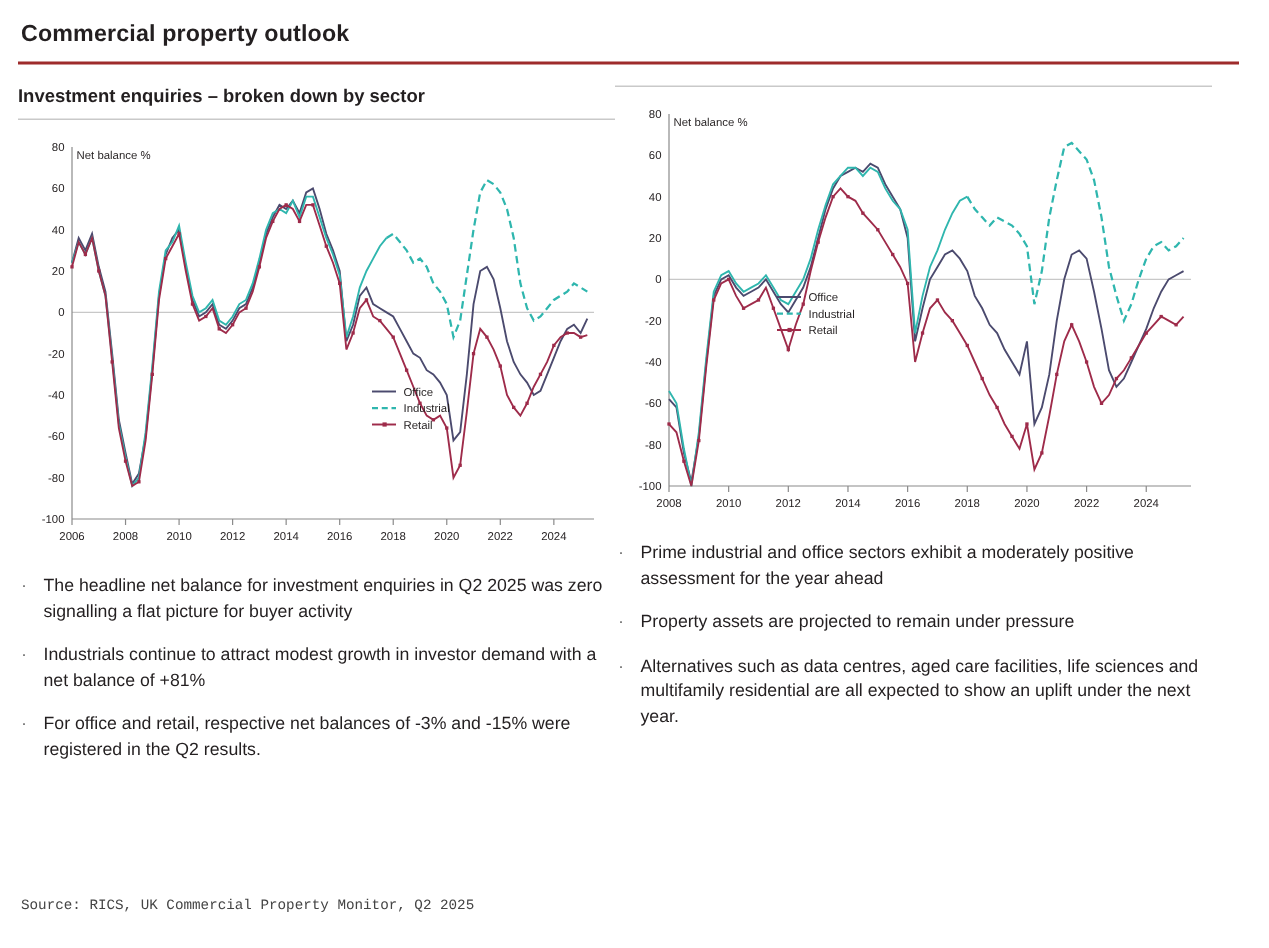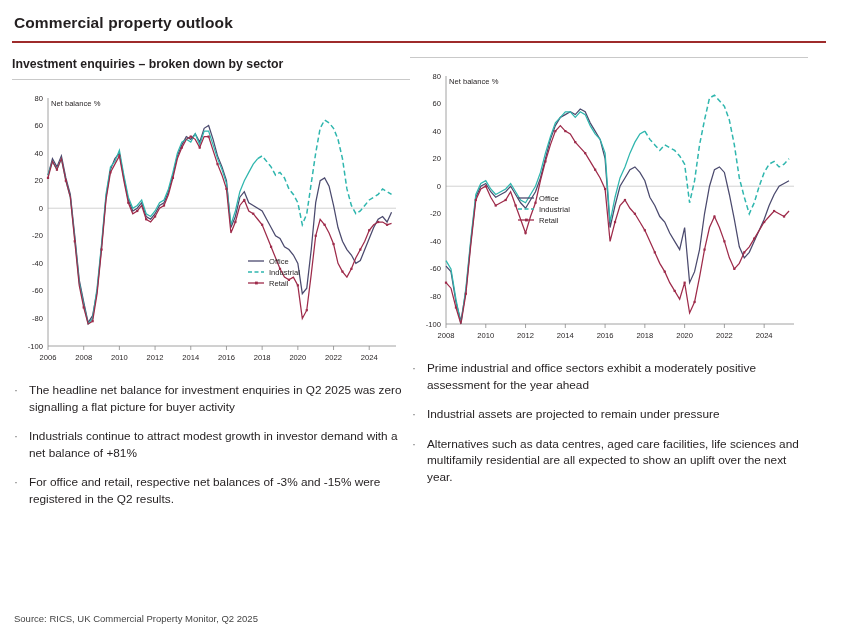--- a/index.html
+++ b/index.html
@@ -90,23 +90,24 @@
     color: #6f6f6f;
     font-size: 12px;
     line-height: 16.5px;
   }
   .bullet .txt {
     flex: 1 1 auto;
   }
   .source {
     position: absolute;
     left: 14px;
-    bottom: 8px;
+    bottom: 23px;
     font-size: 9.5px;
     color: #444;
+    font-family: Liberation Mono, monospace;
   }
 </style>
 </head>
 <body>
 
 <div class="page">
 
   <div class="page-title">Commercial property outlook</div>
   <div class="title-rule"></div>
 
@@ -303,25 +304,25 @@
             <text x="129" y="164.8" class="legend-text">Retail</text>
           </svg>
       </div>
       <div class="bullets">
         <div class="bullet">
           <span class="dot">·</span>
           <span class="txt">Prime industrial and office sectors exhibit a moderately positive assessment for the year ahead</span>
         </div>
         <div class="bullet">
           <span class="dot">·</span>
-          <span class="txt">Industrial assets are projected to remain under pressure</span>
-        </div>
-        <div class="bullet">
-          <span class="dot">·</span>
-          <span class="txt">Alternatives such as data centres, aged care facilities, life sciences and multifamily residential are all expected to show an uplift over the next year.</span>
+          <span class="txt">Property assets are projected to remain under pressure</span>
+        </div>
+        <div class="bullet">
+          <span class="dot">·</span>
+          <span class="txt">Alternatives such as data centres, aged care facilities, life sciences and multifamily residential are all expected to show an uplift under the next year.</span>
         </div>
       </div>
     </div>
 
   </div>
 
   <div class="source">Source: RICS, UK Commercial Property Monitor, Q2 2025</div>
 </div>
 
 </body></html>

